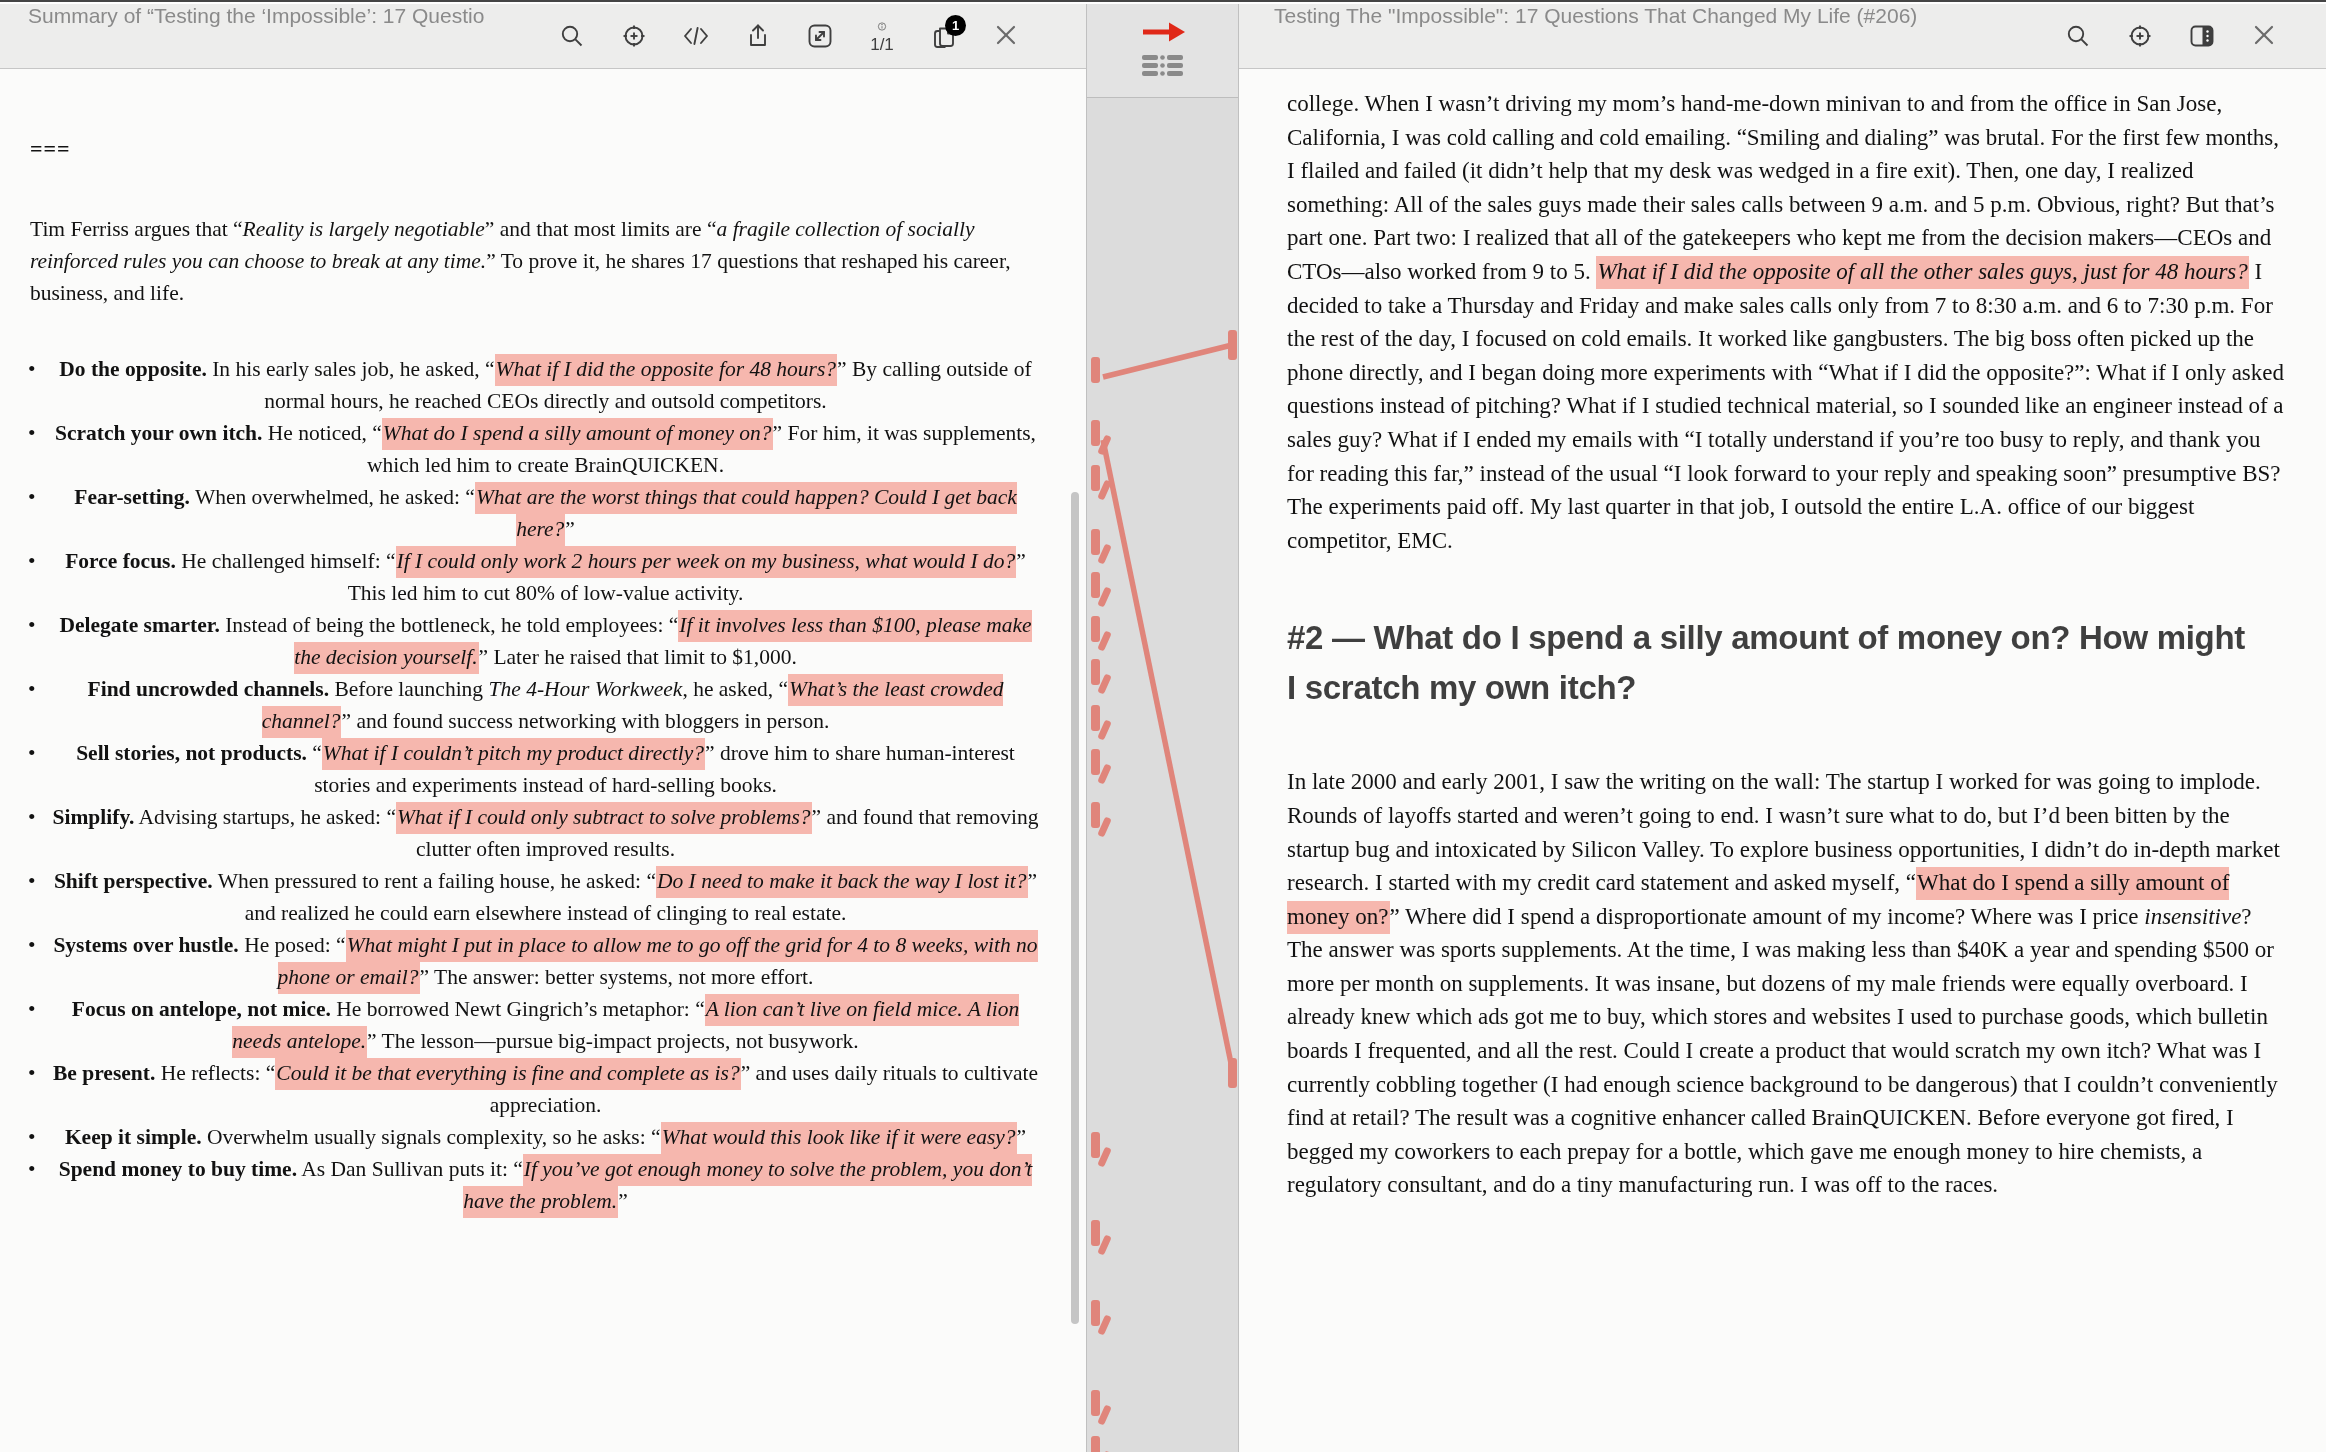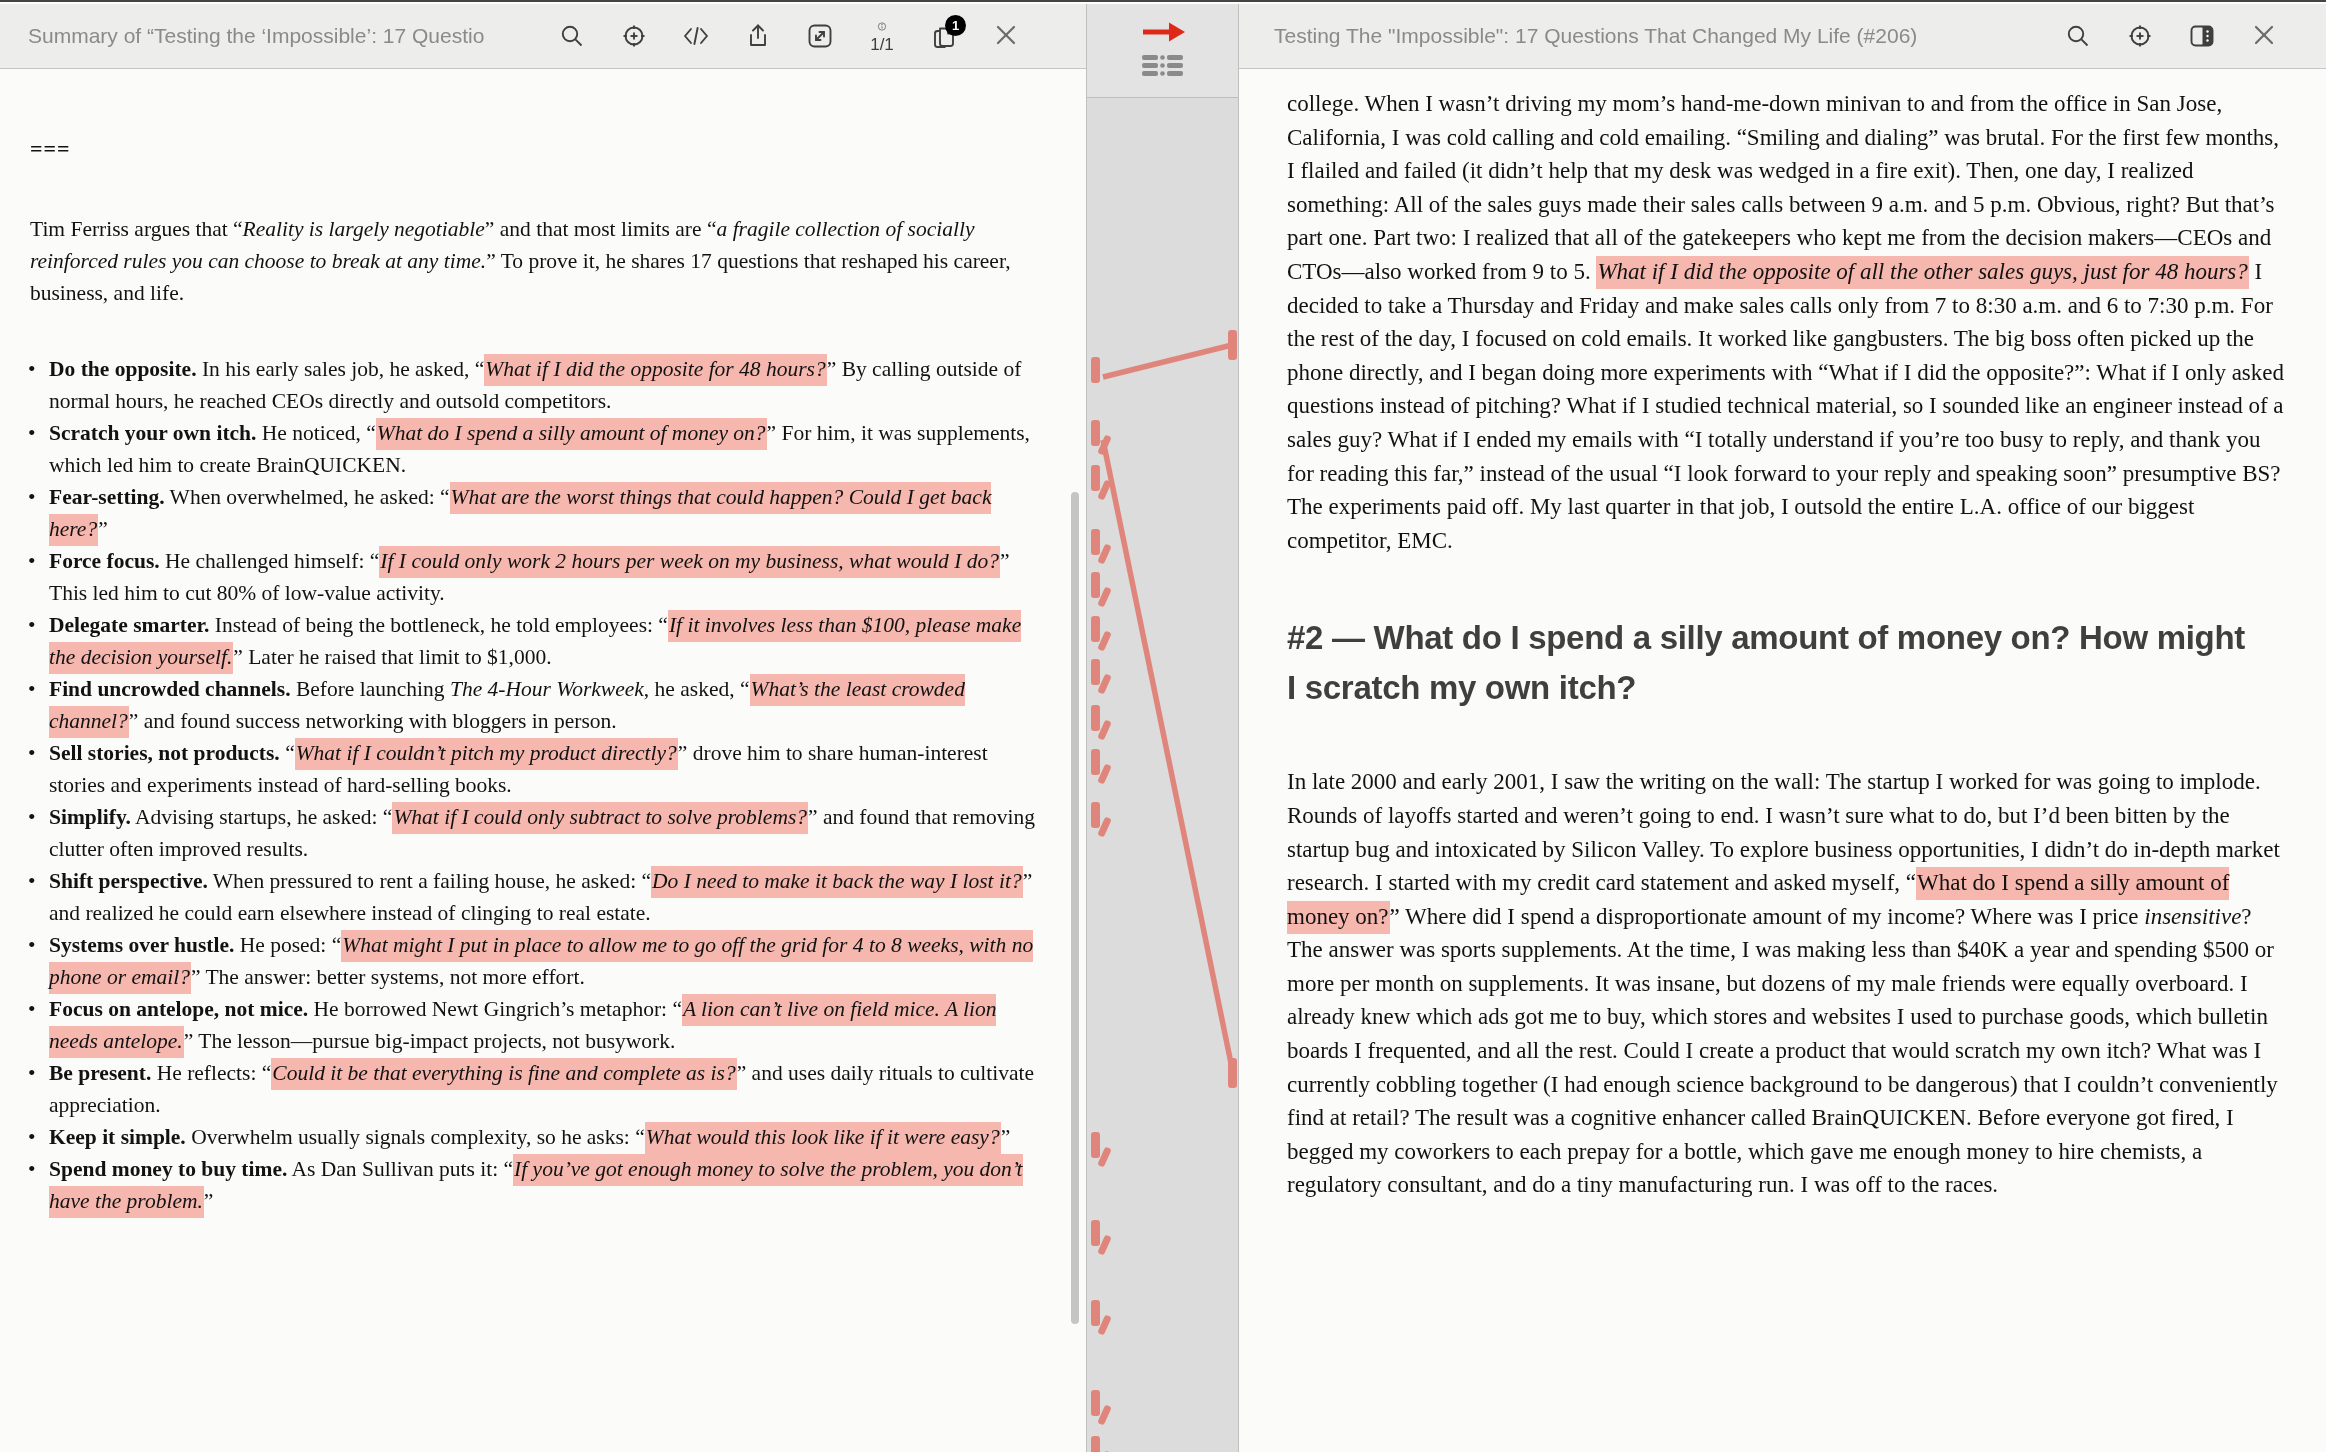--- a/index.html
+++ b/index.html
@@ -3,21 +3,21 @@
 <meta charset="utf-8">
 <style>
   html,body{margin:0;padding:0;}
   body{width:2326px;height:1452px;overflow:hidden;background:#fff;font-family:"Liberation Sans",sans-serif;}
   .window{position:absolute;top:0;left:0;width:2326px;height:1452px;border-top:2px solid #454545;box-sizing:border-box;}
   .pane{position:absolute;top:2px;bottom:0;}
   .pane-left{left:0;width:1086px;background:#fbfbfa;}
   .strip{left:1086px;width:153px;background:#dcdcdc;border-left:1px solid #c0c0c0;border-right:1px solid #c0c0c0;box-sizing:border-box;}
   .pane-right{left:1239px;right:0;background:#fbfbfa;}
 
-  .toolbar{height:64px;background:#ededec;border-bottom:1px solid #c6c6c6;display:flex;align-items:center;}
+  .toolbar{height:64px;background:#ededec;border-bottom:1px solid #c6c6c6;display:flex;}
   .tb-title{color:#8a8a8a;font-size:21px;white-space:nowrap;overflow:hidden;flex:1 1 auto;}
   .pane-left .tb-title{margin-left:28px;max-width:530px;}
   .pane-right .tb-title{margin-left:35px;}
   .tb-icons{display:flex;align-items:center;gap:34px;flex:0 0 auto;}
   .pane-left .tb-icons{padding-right:46px;}
   .pane-right .tb-icons{padding-right:48px;}
   .icon{width:28px;height:28px;color:#3f3f3f;position:relative;display:flex;flex-direction:column;align-items:center;cursor:pointer;}
   .icon svg{display:block;}
   .page-ind{font-size:17px;color:#3f3f3f;line-height:11px;margin-top:8px;}
   .badge{position:absolute;top:-7px;right:-8px;width:21px;height:21px;border-radius:50%;background:#000;color:#fff;font-size:13px;font-weight:bold;display:flex;align-items:center;justify-content:center;}
@@ -25,21 +25,21 @@
   .content{position:absolute;top:65px;left:0;right:0;bottom:0;overflow:hidden;}
   .pane-left .content{padding:64px 44px 0 30px;}
   .pane-right .content{padding:18px 36px 0 48px;}
 
   .serif{font-family:"Liberation Serif","DejaVu Serif",serif;color:#121212;}
   .left-body{font-size:21.5px;line-height:32px;}
   .right-body{font-size:23px;line-height:33.6px;}
   .sep{font-weight:bold;font-size:22px;letter-spacing:1px;margin:0 0 48px 0;}
   .intro{margin:0 0 44px 0;}
   ul.summary{margin:0;padding:0;}
-  ul.summary li{list-style:none;position:relative;padding-left:19px;margin:0;}
+  ul.summary li{list-style:none;position:relative;padding-left:19px;margin:0;text-align:center;}
   ul.summary li::before{content:"\2022";position:absolute;left:-2px;top:0;}
   .seg-b{font-weight:bold;}
   .seg-i{font-style:italic;}
   .seg-hi{font-style:italic;background:#f6b7ae;padding:3px 1px 5px 1px;}
   .seg-h{background:#f6b7ae;padding:3px 1px 5px 1px;}
 
   .article-p{margin:0 0 56px 0;}
   .article-h2{font-family:"Liberation Sans",sans-serif;font-weight:bold;color:#3f3f3f;font-size:33px;line-height:50px;letter-spacing:-0.3px;margin:0 0 52px 0;max-width:965px;}
   .p2{margin-bottom:0;}
 

